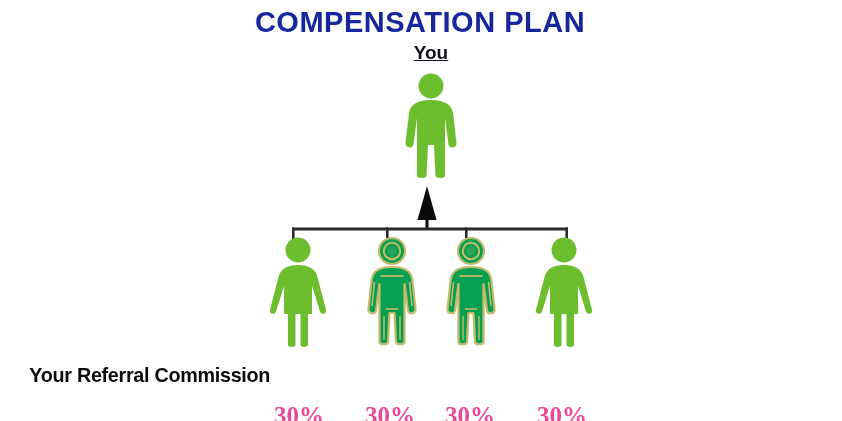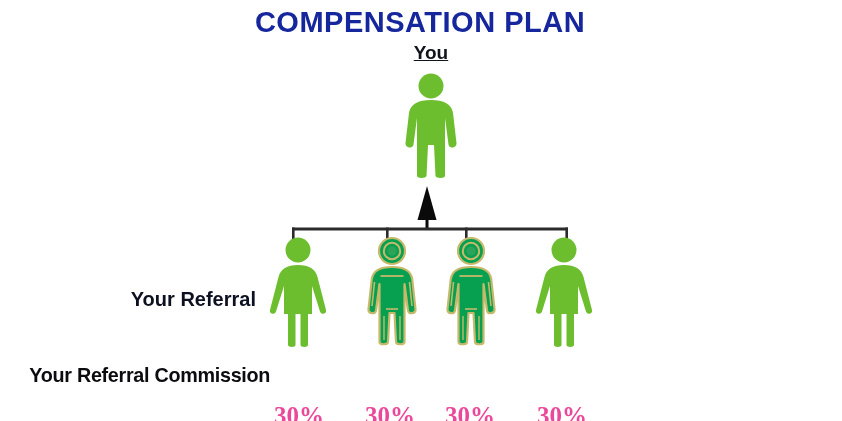--- a/index.html
+++ b/index.html
@@ -282,21 +282,20 @@
                L 50 50
                L 58 75.5
                C 59.5 79.5, 65 78, 64 74
                L 55.5 41
                C 53.5 33, 47 29, 36 29 Z" fill="#6DBE2E"></path>
       <path d="M26 78 L 33.5 78 L 33.5 109 C 33.5 111.5, 26 111.5, 26 109 Z" fill="#6DBE2E"></path>
       <path d="M38.5 78 L 46 78 L 46 109 C 46 111.5, 38.5 111.5, 38.5 109 Z" fill="#6DBE2E"></path>
     </svg>
   </div>
 
-  <div id="your-referral-label">Your Referral</div>
 
   <div id="commission-label">Your Referral Commission</div>
 
   <div class="commission-value" id="pct-0">30%</div>
   <div class="commission-value" id="pct-1">30%</div>
   <div class="commission-value" id="pct-2">30%</div>
   <div class="commission-value" id="pct-3">30%</div>
 
 </div>
 

